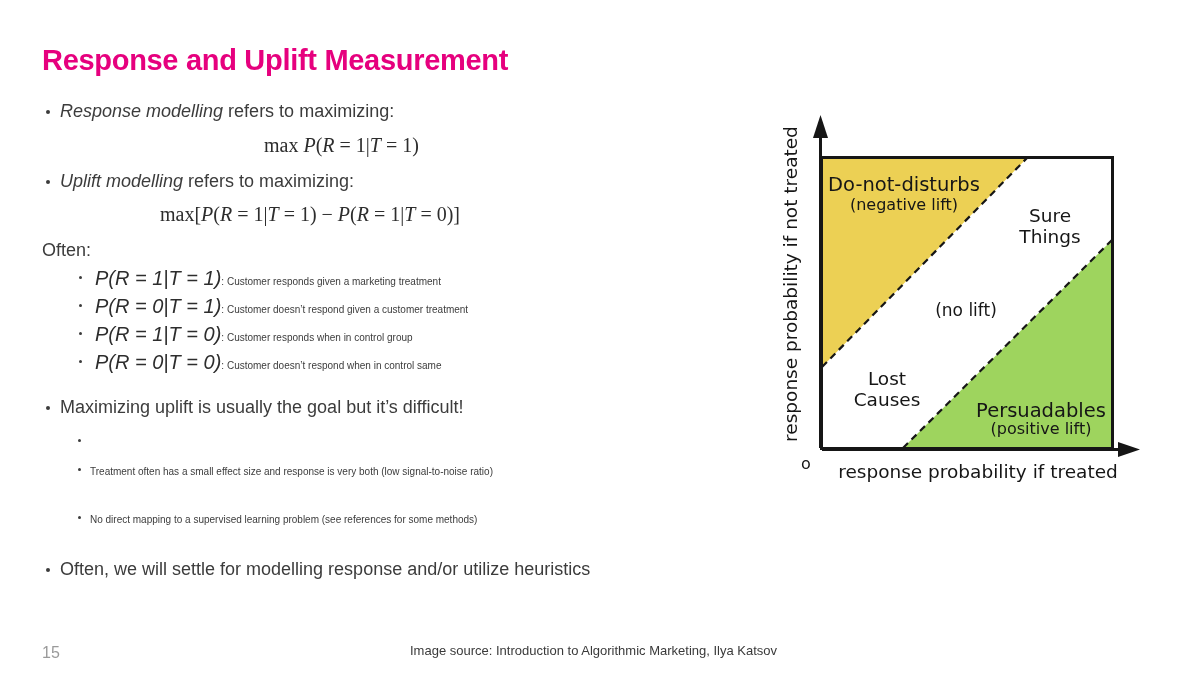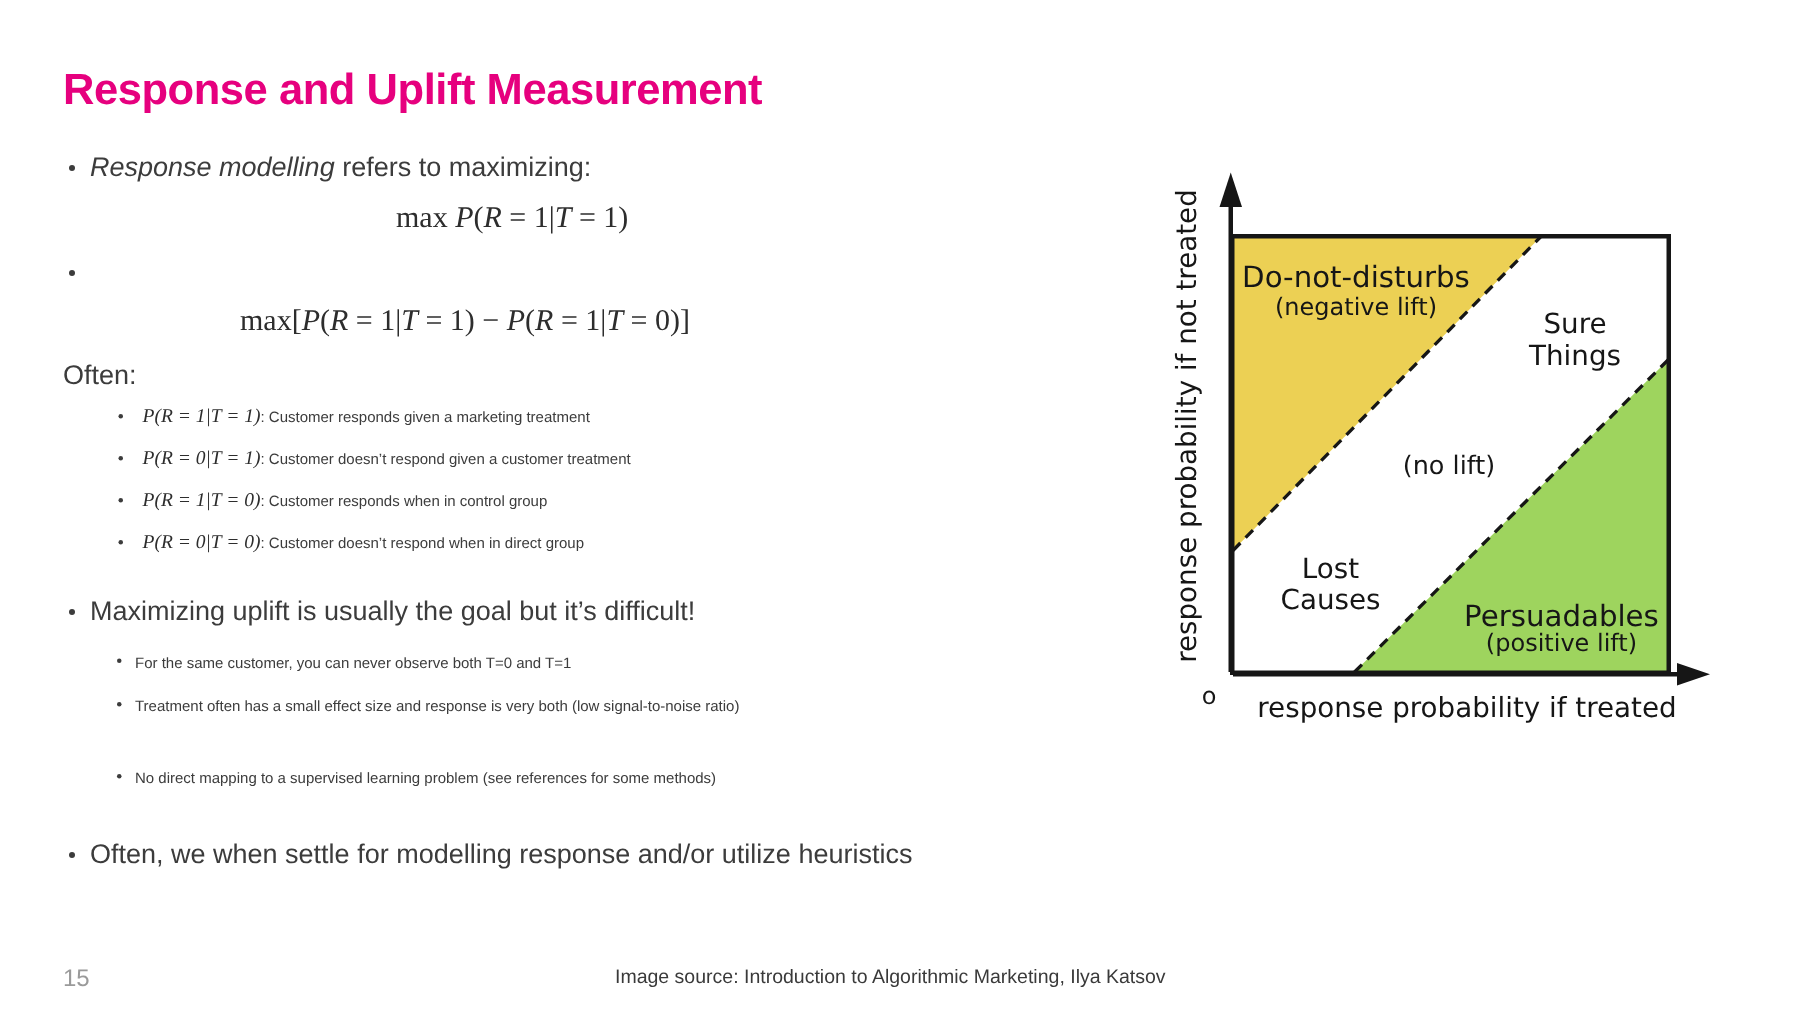--- a/index.html
+++ b/index.html
@@ -6,72 +6,72 @@
   .slide{position:relative;width:1200px;height:675px;background:#ffffff;overflow:hidden;
          font-family:"Liberation Sans",sans-serif;color:#3c3c3c}
   .abs{position:absolute;white-space:nowrap}
   .wrap{white-space:normal}
   .title{font-size:29px;font-weight:bold;letter-spacing:-0.3px;color:#e6007e}
   .fs18{font-size:18px}
   .fs15{font-size:10px;line-height:23px}
   .lead{font-weight:normal;font-style:italic}
   .formula{font-family:"Liberation Serif",serif;font-size:20px;color:#2d2d2d}
   .formula .it{font-style:italic}
-  .math{font-family:Liberation Serif, serif;font-style:italic;font-size:13px;color:#2d2d2d}
+  .math{font-family:Liberation Sans, sans-serif;font-style:italic;font-size:20px;color:#2d2d2d}
   .dot{position:absolute;background:#3c3c3c;border-radius:50%}
   .d4{width:4px;height:4px}
   .d3{width:3px;height:3px}
   .pagenum{font-size:16px;color:#9a9a9a}
   .source{font-size:13px;color:#3a3a3a;text-align:left}
   svg text{font-family:"DejaVu Sans",sans-serif;fill:#161616}
 </style>
 </head>
 <body>
 
 <div class="slide">
 
   <div class="abs title" style="left:42px;top:44px">Response and Uplift Measurement</div>
 
   <span class="dot d4" style="left:46px;top:110px"></span>
   <div class="abs fs18" style="left:60px;top:101px"><span class="lead">Response modelling</span><span> refers to maximizing:</span></div>
 
   <div class="abs formula" style="left:264px;top:134px"><span>max </span><span class="it">P</span><span>(</span><span class="it">R</span><span> = 1|</span><span class="it">T</span><span> = 1)</span></div>
 
   <span class="dot d4" style="left:46px;top:180px"></span>
+  <div class="abs fs18" style="left:60px;top:171px"><span class="lead">Uplift modelling</span><span> refers to maximizing:</span></div>
 
   <div class="abs formula" style="left:160px;top:203px"><span>max[</span><span class="it">P</span><span>(</span><span class="it">R</span><span> = 1|</span><span class="it">T</span><span> = 1) − </span><span class="it">P</span><span>(</span><span class="it">R</span><span> = 1|</span><span class="it">T</span><span> = 0)]</span></div>
 
   <div class="abs fs18" style="left:42px;top:240px">Often:</div>
 
   <span class="dot d3" style="left:79px;top:276px"></span>
   <div class="abs" style="left:95px;top:267px"><span class="math">P(R = 1|T = 1)</span><span class="fs15">: Customer responds given a marketing treatment</span></div>
 
   <span class="dot d3" style="left:79px;top:304px"></span>
   <div class="abs" style="left:95px;top:295px"><span class="math">P(R = 0|T = 1)</span><span class="fs15">: Customer doesn’t respond given a customer treatment</span></div>
 
   <span class="dot d3" style="left:79px;top:332px"></span>
   <div class="abs" style="left:95px;top:323px"><span class="math">P(R = 1|T = 0)</span><span class="fs15">: Customer responds when in control group</span></div>
 
   <span class="dot d3" style="left:79px;top:360px"></span>
-  <div class="abs" style="left:95px;top:351px"><span class="math">P(R = 0|T = 0)</span><span class="fs15">: Customer doesn’t respond when in direct group</span></div>
+  <div class="abs" style="left:95px;top:351px"><span class="math">P(R = 0|T = 0)</span><span class="fs15">: Customer doesn’t respond when in control same</span></div>
 
   <span class="dot d4" style="left:46px;top:406px"></span>
   <div class="abs fs18" style="left:60px;top:397px">Maximizing uplift is usually the goal but it’s difficult!</div>
 
   <span class="dot d3" style="left:78px;top:439px"></span>
-  <div class="abs fs15" style="left:90px;top:431px">For the same customer, you can never observe both T=0 and T=1</div>
 
   <span class="dot d3" style="left:78px;top:468px"></span>
   <div class="abs fs15 wrap" style="left:90px;top:460px;width:575px">Treatment often has a small effect size and response is very both (low signal-to-noise ratio)</div>
 
   <span class="dot d3" style="left:78px;top:516px"></span>
   <div class="abs fs15 wrap" style="left:90px;top:508px;width:575px">No direct mapping to a supervised learning problem (see references for some methods)</div>
 
   <span class="dot d4" style="left:46px;top:568px"></span>
-  <div class="abs fs18" style="left:60px;top:559px">Often, we when settle for modelling response and/or utilize heuristics</div>
+  <div class="abs fs18" style="left:60px;top:559px">Often, we will settle for modelling response and/or utilize heuristics</div>
 
   <div class="abs pagenum" style="left:42px;top:644px">15</div>
   <div class="abs source" style="left:410px;top:643px;width:600px">Image source: Introduction to Algorithmic Marketing, Ilya Katsov</div>
 
   <svg class="abs" style="left:770px;top:105px" width="385" height="392" viewBox="770 105 385 392">
     <path d="M822,158 L1027,158 L822,367 Z" fill="#ecd054"></path>
     <path d="M1112,240 L1112,448 L903,448 Z" fill="#9ed45e"></path>
     <path d="M822,367 L1027,158" fill="none" stroke="#161616" stroke-width="2.2" stroke-dasharray="7 5"></path>
     <path d="M903,448 L1112,240" fill="none" stroke="#161616" stroke-width="2.2" stroke-dasharray="7 5"></path>
     <rect x="821.5" y="157.5" width="291" height="291" fill="none" stroke="#161616" stroke-width="3"></rect>

